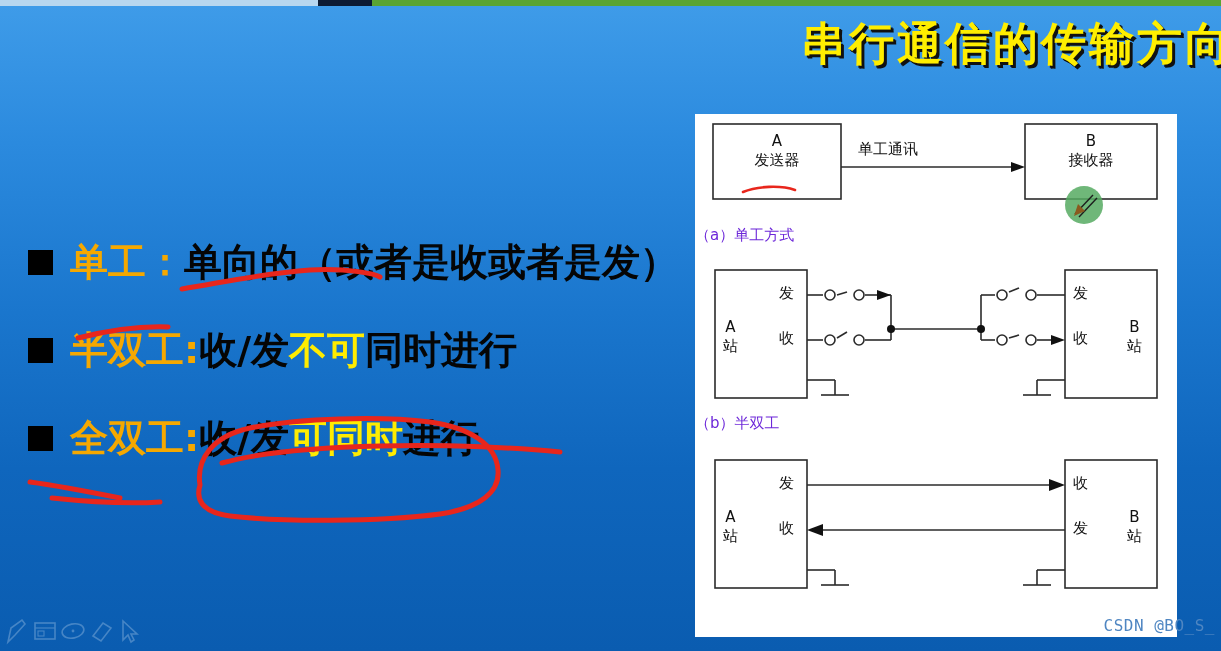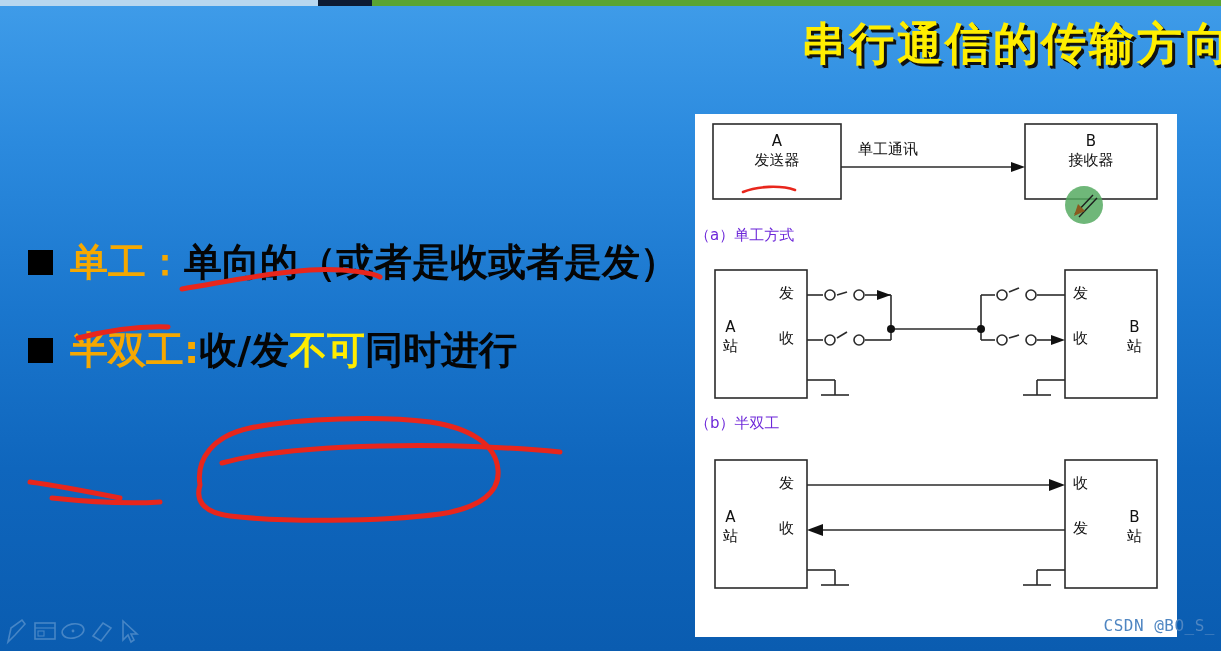--- a/index.html
+++ b/index.html
@@ -101,20 +101,24 @@
     <div class="bullet-row">
       <div class="bullet-mark"></div>
       <div class="bullet-text"><span class="k-orange">单工：</span><span class="k-black">单向的（或者是收或者是发）</span></div>
     </div>
 
     <div class="bullet-row">
       <div class="bullet-mark"></div>
       <div class="bullet-text"><span class="k-orange">半双工:</span><span class="k-black">收/发</span><span class="k-yellow">不可</span><span class="k-black">同时进行</span></div>
     </div>
 
+    <div class="bullet-row">
+      <div class="bullet-mark"></div>
+      <div class="bullet-text"><span class="k-orange">全双工:</span><span class="k-black">收/发</span><span class="k-yellow">可同时</span><span class="k-black">进行</span></div>
+    </div>
   </div>
 
   <svg class="ink" style="left:0;top:230px;width:690px;height:300px" viewBox="0 0 690 300">
     <g fill="none" stroke="#e8261c" stroke-width="5" stroke-linecap="round" stroke-linejoin="round">
       <path d="M182,59 C225,52 265,43 310,40 C350,38 375,44 380,47"></path>
       <path d="M78,108 C110,100 142,96 168,97"></path>
       <path d="M222,233 C250,225 300,218 380,216 C450,214 520,218 560,222"></path>
       <path d="M30,252 C60,256 90,262 120,268"></path>
       <path d="M52,268 C90,272 130,274 160,272"></path>
       <path d="M200,255 C196,230 212,206 250,198 C300,188 380,186 430,192

